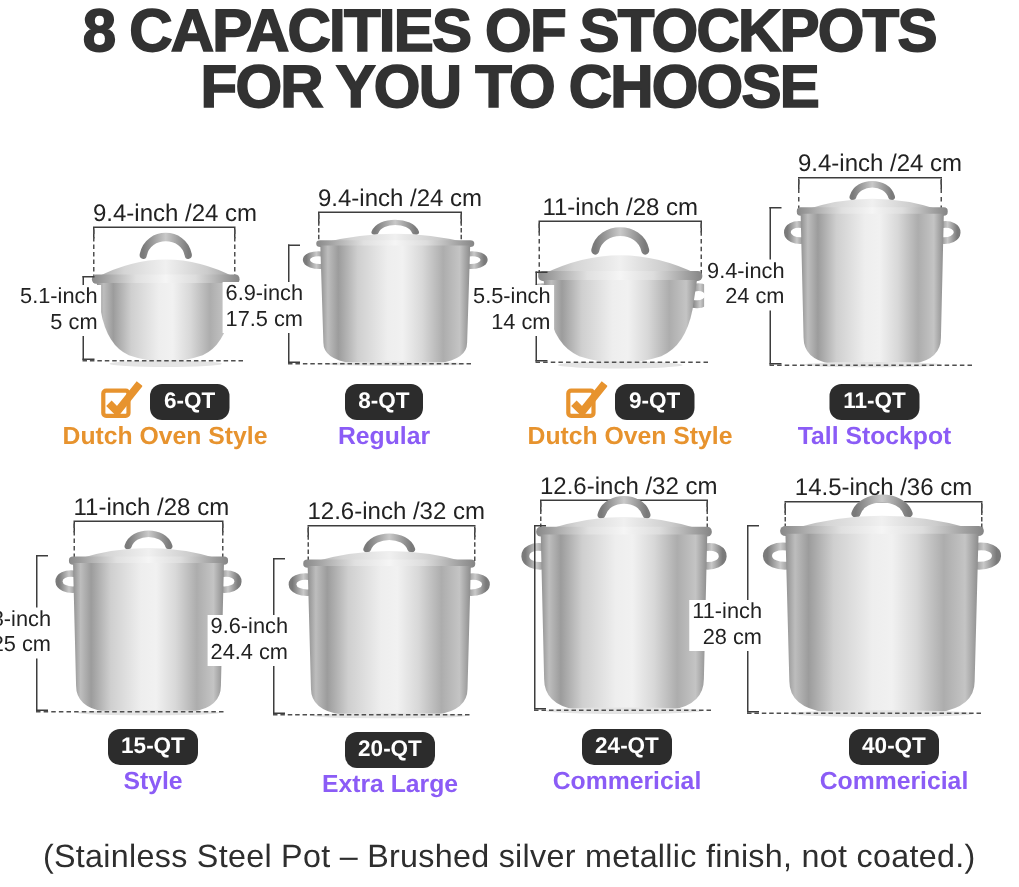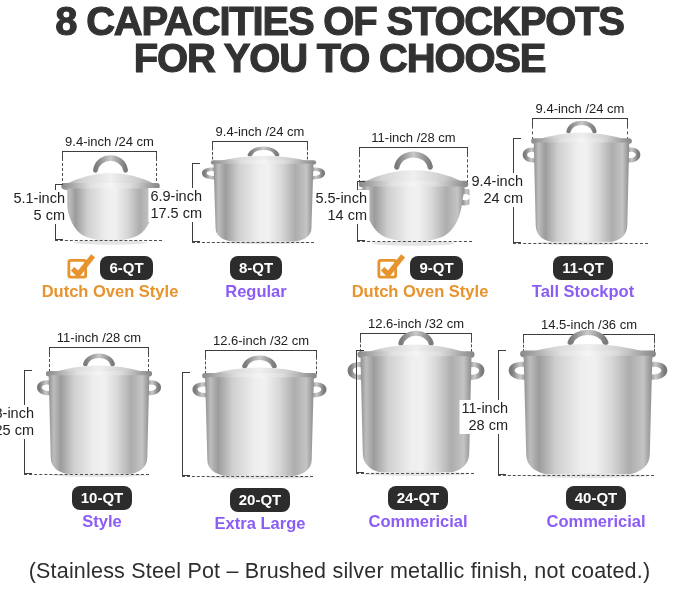--- a/index.html
+++ b/index.html
@@ -9,21 +9,21 @@
   }
 
   
   .title { position:absolute; left:0; right:0; top:3px; text-align:center;
     font-weight:800; color:#323232; font-size:40px; line-height:37px;
     letter-spacing:-1.2px; -webkit-text-stroke:1.1px #323232; }
 
   
   .cell { position:absolute; }
   .wlabel { position:absolute; left:var(--wl); width:var(--ww);
-    top:calc(var(--wt) - 17px); text-align:center; font-size:13px;
+    top:calc(var(--wt) - 17px); text-align:center; font-size:16px;
     color:#222; white-space:nowrap; }
   .wline { position:absolute; left:var(--wl); width:var(--ww); top:var(--wt);
     height:0; border-top:1.6px solid #3d3d3d; }
   .wline::before,.wline::after { content:""; position:absolute; top:0;
     height:7px; border-left:1.6px solid #3d3d3d; }
   .wline::before { left:0; } .wline::after { right:0; }
   .dl,.dr { position:absolute; top:calc(var(--wt) + 2px); height:var(--dh);
     border-left:1.6px dashed #4f4f4f; width:0; }
   .dl { left:var(--wl); } .dr { left:calc(var(--wl) + var(--ww) - 1px); }
   .hline { position:absolute; left:var(--hx); top:var(--ht); height:var(--hh);
@@ -271,20 +271,24 @@
     <svg class="potimg" viewBox="0 0 200 200" preserveAspectRatio="none">
       <path d="M80,18 C85,0 115,0 120,18" fill="none" stroke="url(#gh)" stroke-width="7" stroke-linecap="round"></path>
       <path d="M30,32 Q100,8 170,32 Z" fill="url(#gl)"></path>
       <rect x="22" y="29" width="156" height="9" rx="4" fill="url(#gr)"></rect>
       <path d="M30,48 C6,43 6,69 32,64" fill="none" stroke="url(#gh)" stroke-width="7"></path>
       <path d="M170,48 C194,43 194,69 168,64" fill="none" stroke="url(#gh)" stroke-width="7"></path>
       <path d="M26,36 L174,36 L171,168 Q171,191 143,196 L57,196 Q29,191 29,168 Z" fill="url(#gb)"></path>
       <ellipse cx="100" cy="197" rx="70" ry="3" fill="#e4e4e4"></ellipse>
     </svg>
     <div class="hline"></div>
+    <div class="hlabel">
+      <div>9.6-inch</div>
+      <div>24.4 cm</div>
+    </div>
     <div class="bdash"></div>
   </div>
 
   <div class="cell c6">
     <div class="wlabel">12.6-inch /32 cm</div>
     <div class="wline"></div>
     <div class="dl"></div>
     <div class="dr"></div>
     <svg class="potimg" viewBox="0 0 200 200" preserveAspectRatio="none">
       <path d="M80,18 C85,0 115,0 120,18" fill="none" stroke="url(#gh)" stroke-width="7" stroke-linecap="round"></path>
@@ -352,21 +356,21 @@
 
   <div class="lgroup g3">
     <div class="lrow">
       <span class="badge">11-QT</span>
     </div>
     <div class="stylelabel">Tall Stockpot</div>
   </div>
 
   <div class="lgroup g4">
     <div class="lrow">
-      <span class="badge">10-QT</span>
+      <span class="badge">15-QT</span>
     </div>
     <div class="stylelabel">Style</div>
   </div>
 
   <div class="lgroup g5">
     <div class="lrow">
       <span class="badge">20-QT</span>
     </div>
     <div class="stylelabel">Extra Large</div>
   </div>

